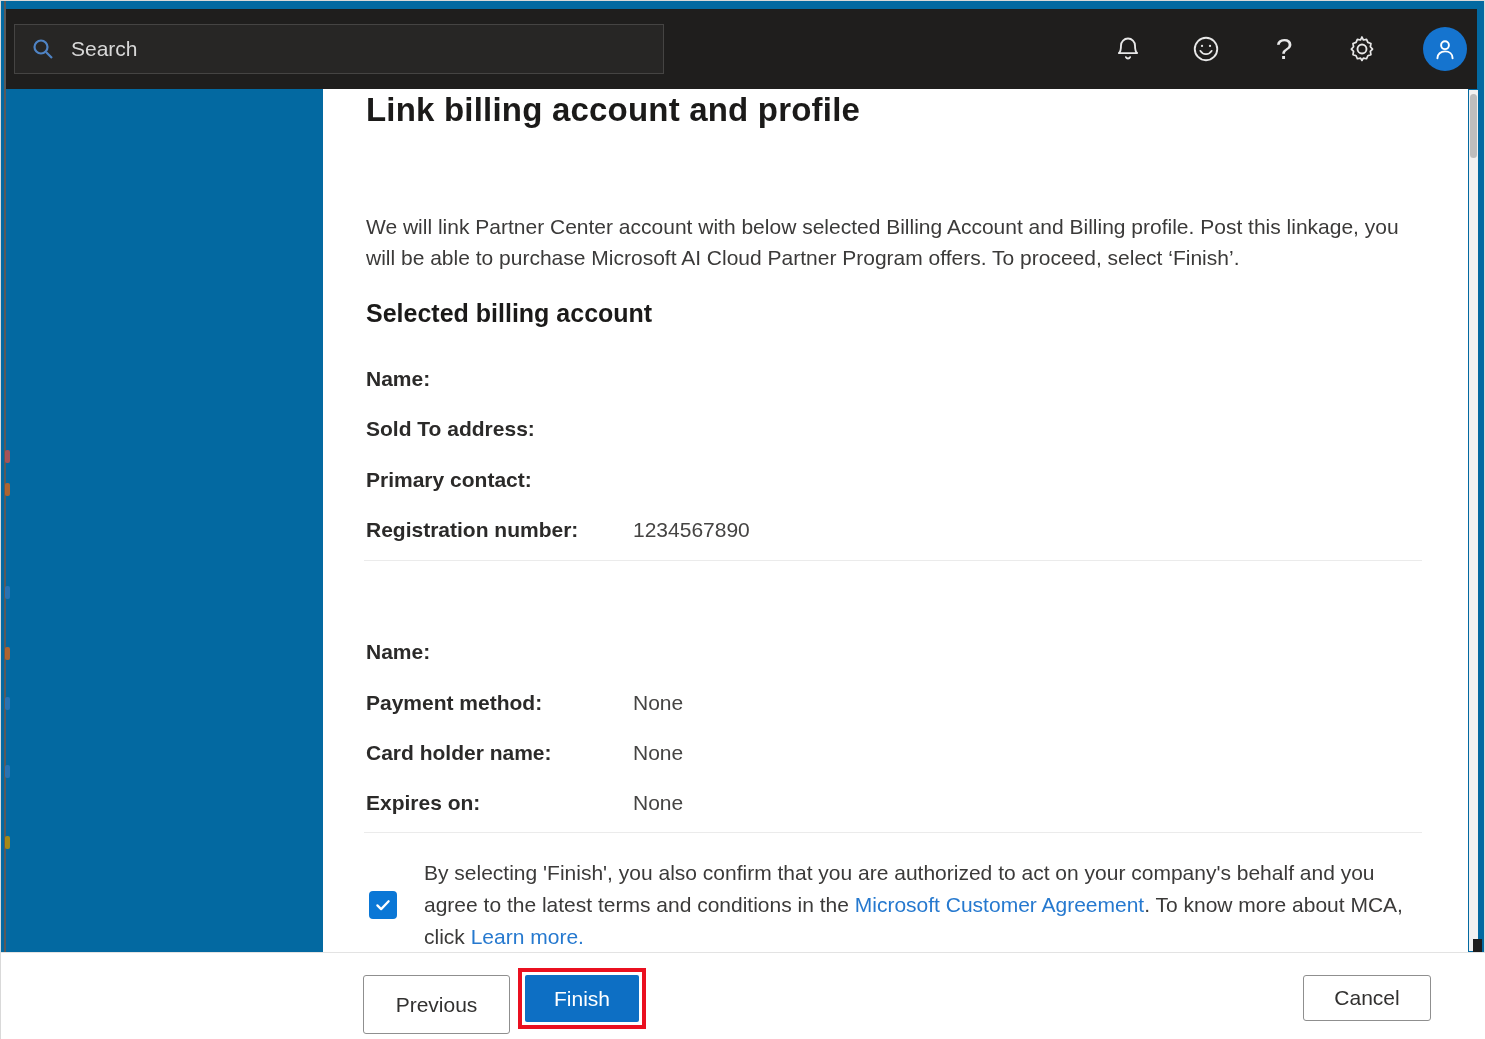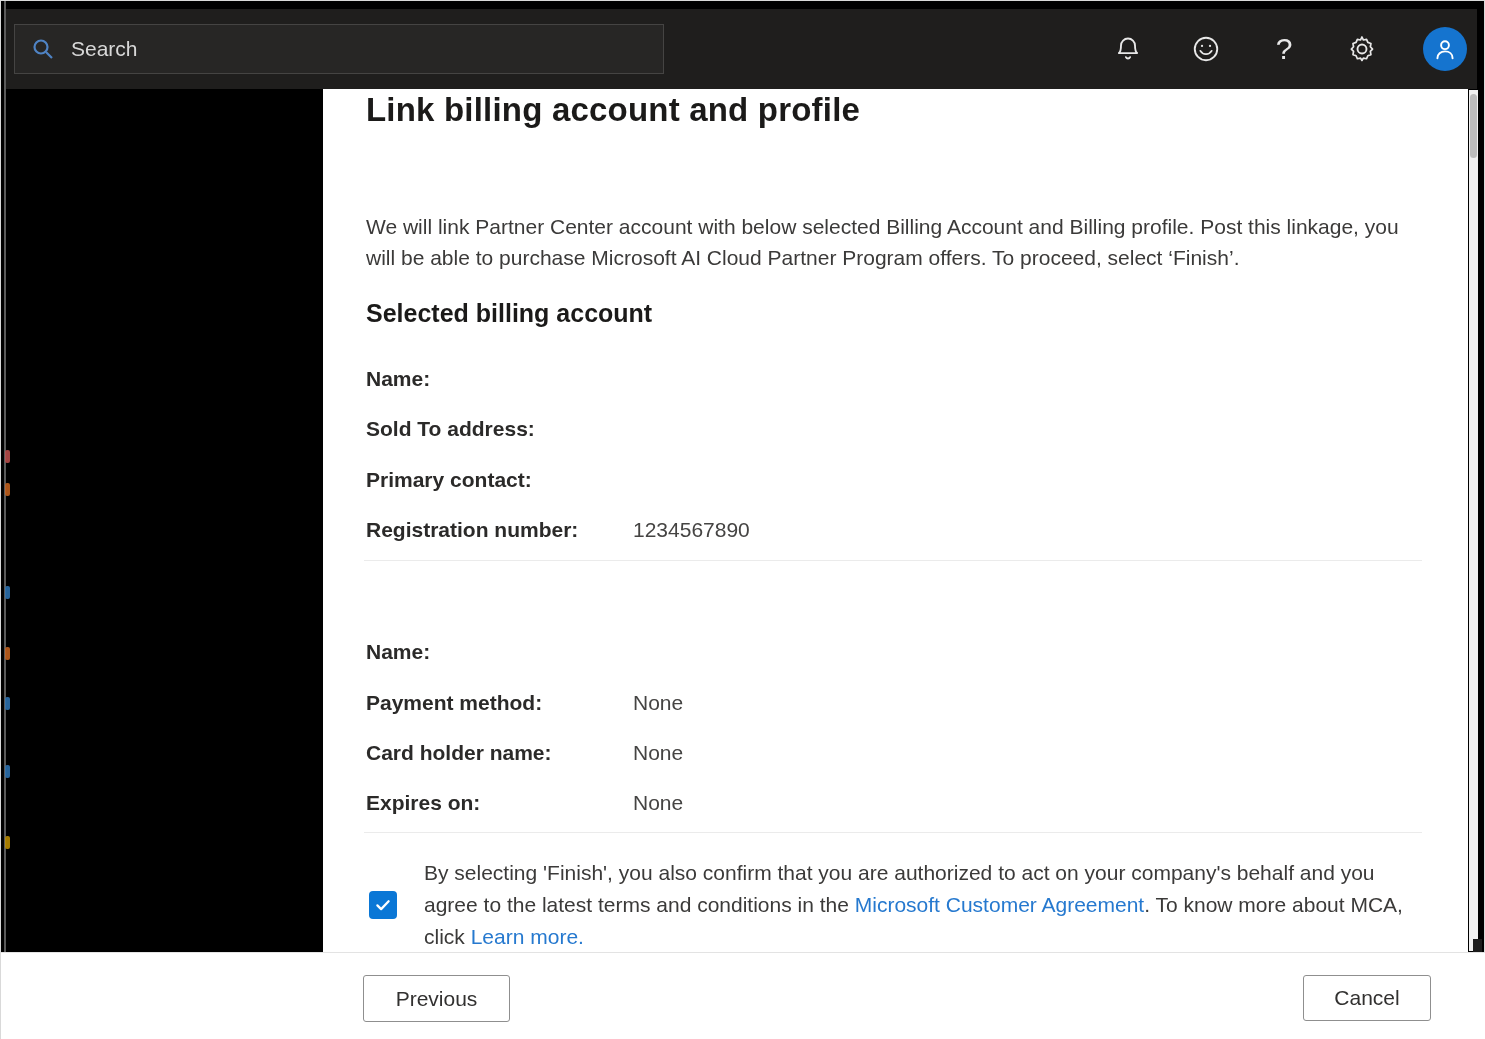--- a/index.html
+++ b/index.html
@@ -1,18 +1,18 @@
 <!DOCTYPE html>
 <html><head>
 <meta charset="utf-8">
 <style>
   * { margin:0; padding:0; box-sizing:border-box; }
   html,body { width:1485px; height:1039px; overflow:hidden;
     font-family:"Liberation Sans", sans-serif; background:#fff; }
-  .frame { position:relative; width:1485px; height:1039px; background:#000000;
+  .frame { position:relative; width:1485px; height:1039px; background:#0369a1;
     border:1px solid #d9d9d9; }
 
   
   .left-border-line { position:absolute; left:3px; top:0; width:2px; height:1039px;
     background:#5a5a5a; z-index:5; }
   .edge-artifact { position:absolute; width:5px; height:13px; border-radius:2px;
     z-index:6; opacity:.85; }
   .right-scroll-track { position:absolute; right:6px; top:89px; width:9px; height:861px;
     background:#f1f1f1; z-index:4; }
   .right-scroll-thumb { position:absolute; right:7px; top:93px; width:7px; height:64px;
@@ -74,21 +74,21 @@
     font-size:21px; line-height:32px; color:#3b3a39;margin-left:16px; }
   .link { color:#2679cf; cursor:pointer; text-decoration:none; }
 
   
   .footer { position:absolute; left:0; top:951px; width:1485px; height:88px;
     background:#fff; border-top:1px solid #e3e3e3; z-index:8; }
   .btn { position:absolute; display:flex; align-items:center; justify-content:center;
     font-size:21px; cursor:pointer; border-radius:3px;
     font-family:"Liberation Sans", sans-serif; }
   .btn-secondary { background:#fff; border:1px solid #8f8f8f; color:#323130; }
-  .btn-previous { left:362px; top:22px; width:147px; height:47px; }
+  .btn-previous { left:362px; top:22px; width:147px; height:59px; }
   .btn-cancel { left:1302px; top:22px; width:128px; height:46px; }
   .red-annotation { position:absolute; left:517px; top:15px; width:128px; height:61px;
     border:4px solid #ea1020; display:flex; align-items:center; justify-content:center; }
   .btn-finish { width:114px; height:47px; background:#0d6fc4; color:#fff;
     border:none; border-radius:2px; }
 </style>
 </head>
 <body>
 
 <div class="frame">
@@ -176,16 +176,19 @@
     <div class="agree-check">
       <svg width="18" height="18" viewBox="0 0 24 24" fill="none" stroke="#fff" stroke-width="3" stroke-linecap="round" stroke-linejoin="round">
         <polyline points="4.5 12.5 9.5 17.5 19.5 7"></polyline>
       </svg>
     </div>
     <p class="agree-text"><span>By selecting 'Finish', you also confirm that you are authorized to act on your company's behalf and you agree to the latest terms and conditions in the </span><a class="link">Microsoft Customer Agreement</a><span>. To know more about MCA, click </span><a class="link">Learn more.</a></p>
   </main>
 
   <footer class="footer">
     <div class="btn btn-secondary btn-previous">Previous</div>
+    <div class="red-annotation">
+      <button class="btn btn-finish">Finish</button>
+    </div>
     <div class="btn btn-secondary btn-cancel">Cancel</div>
   </footer>
 
 </div>
 
 </body></html>

